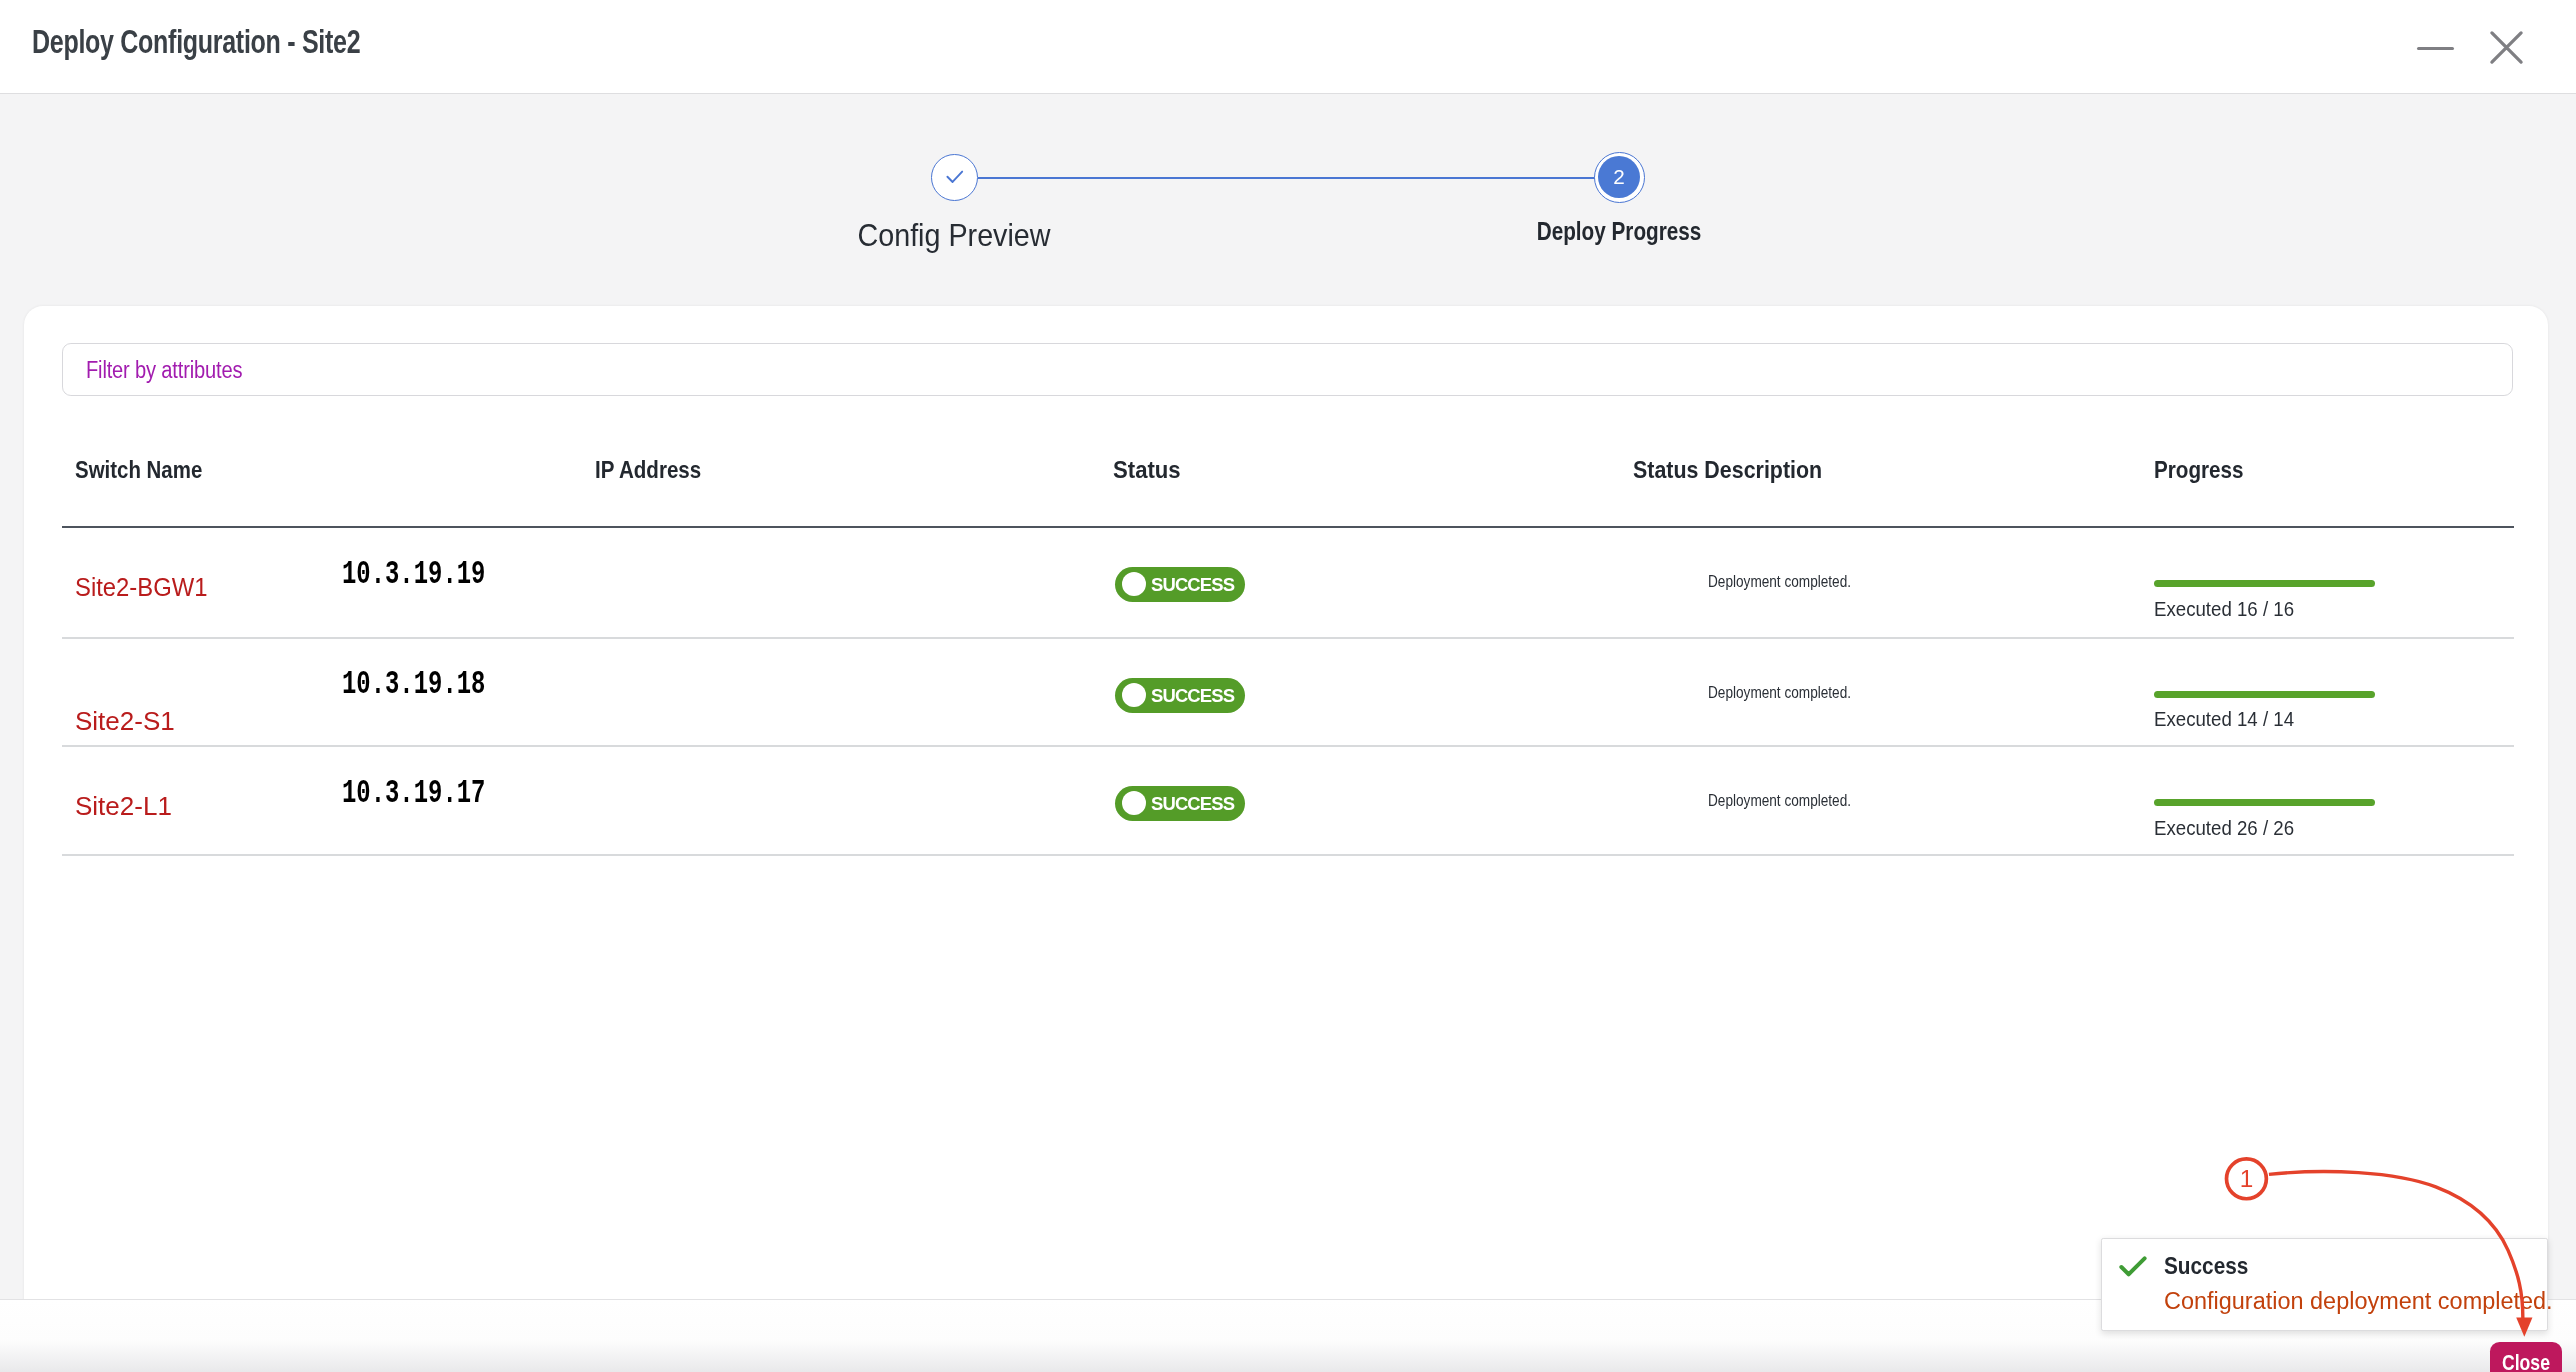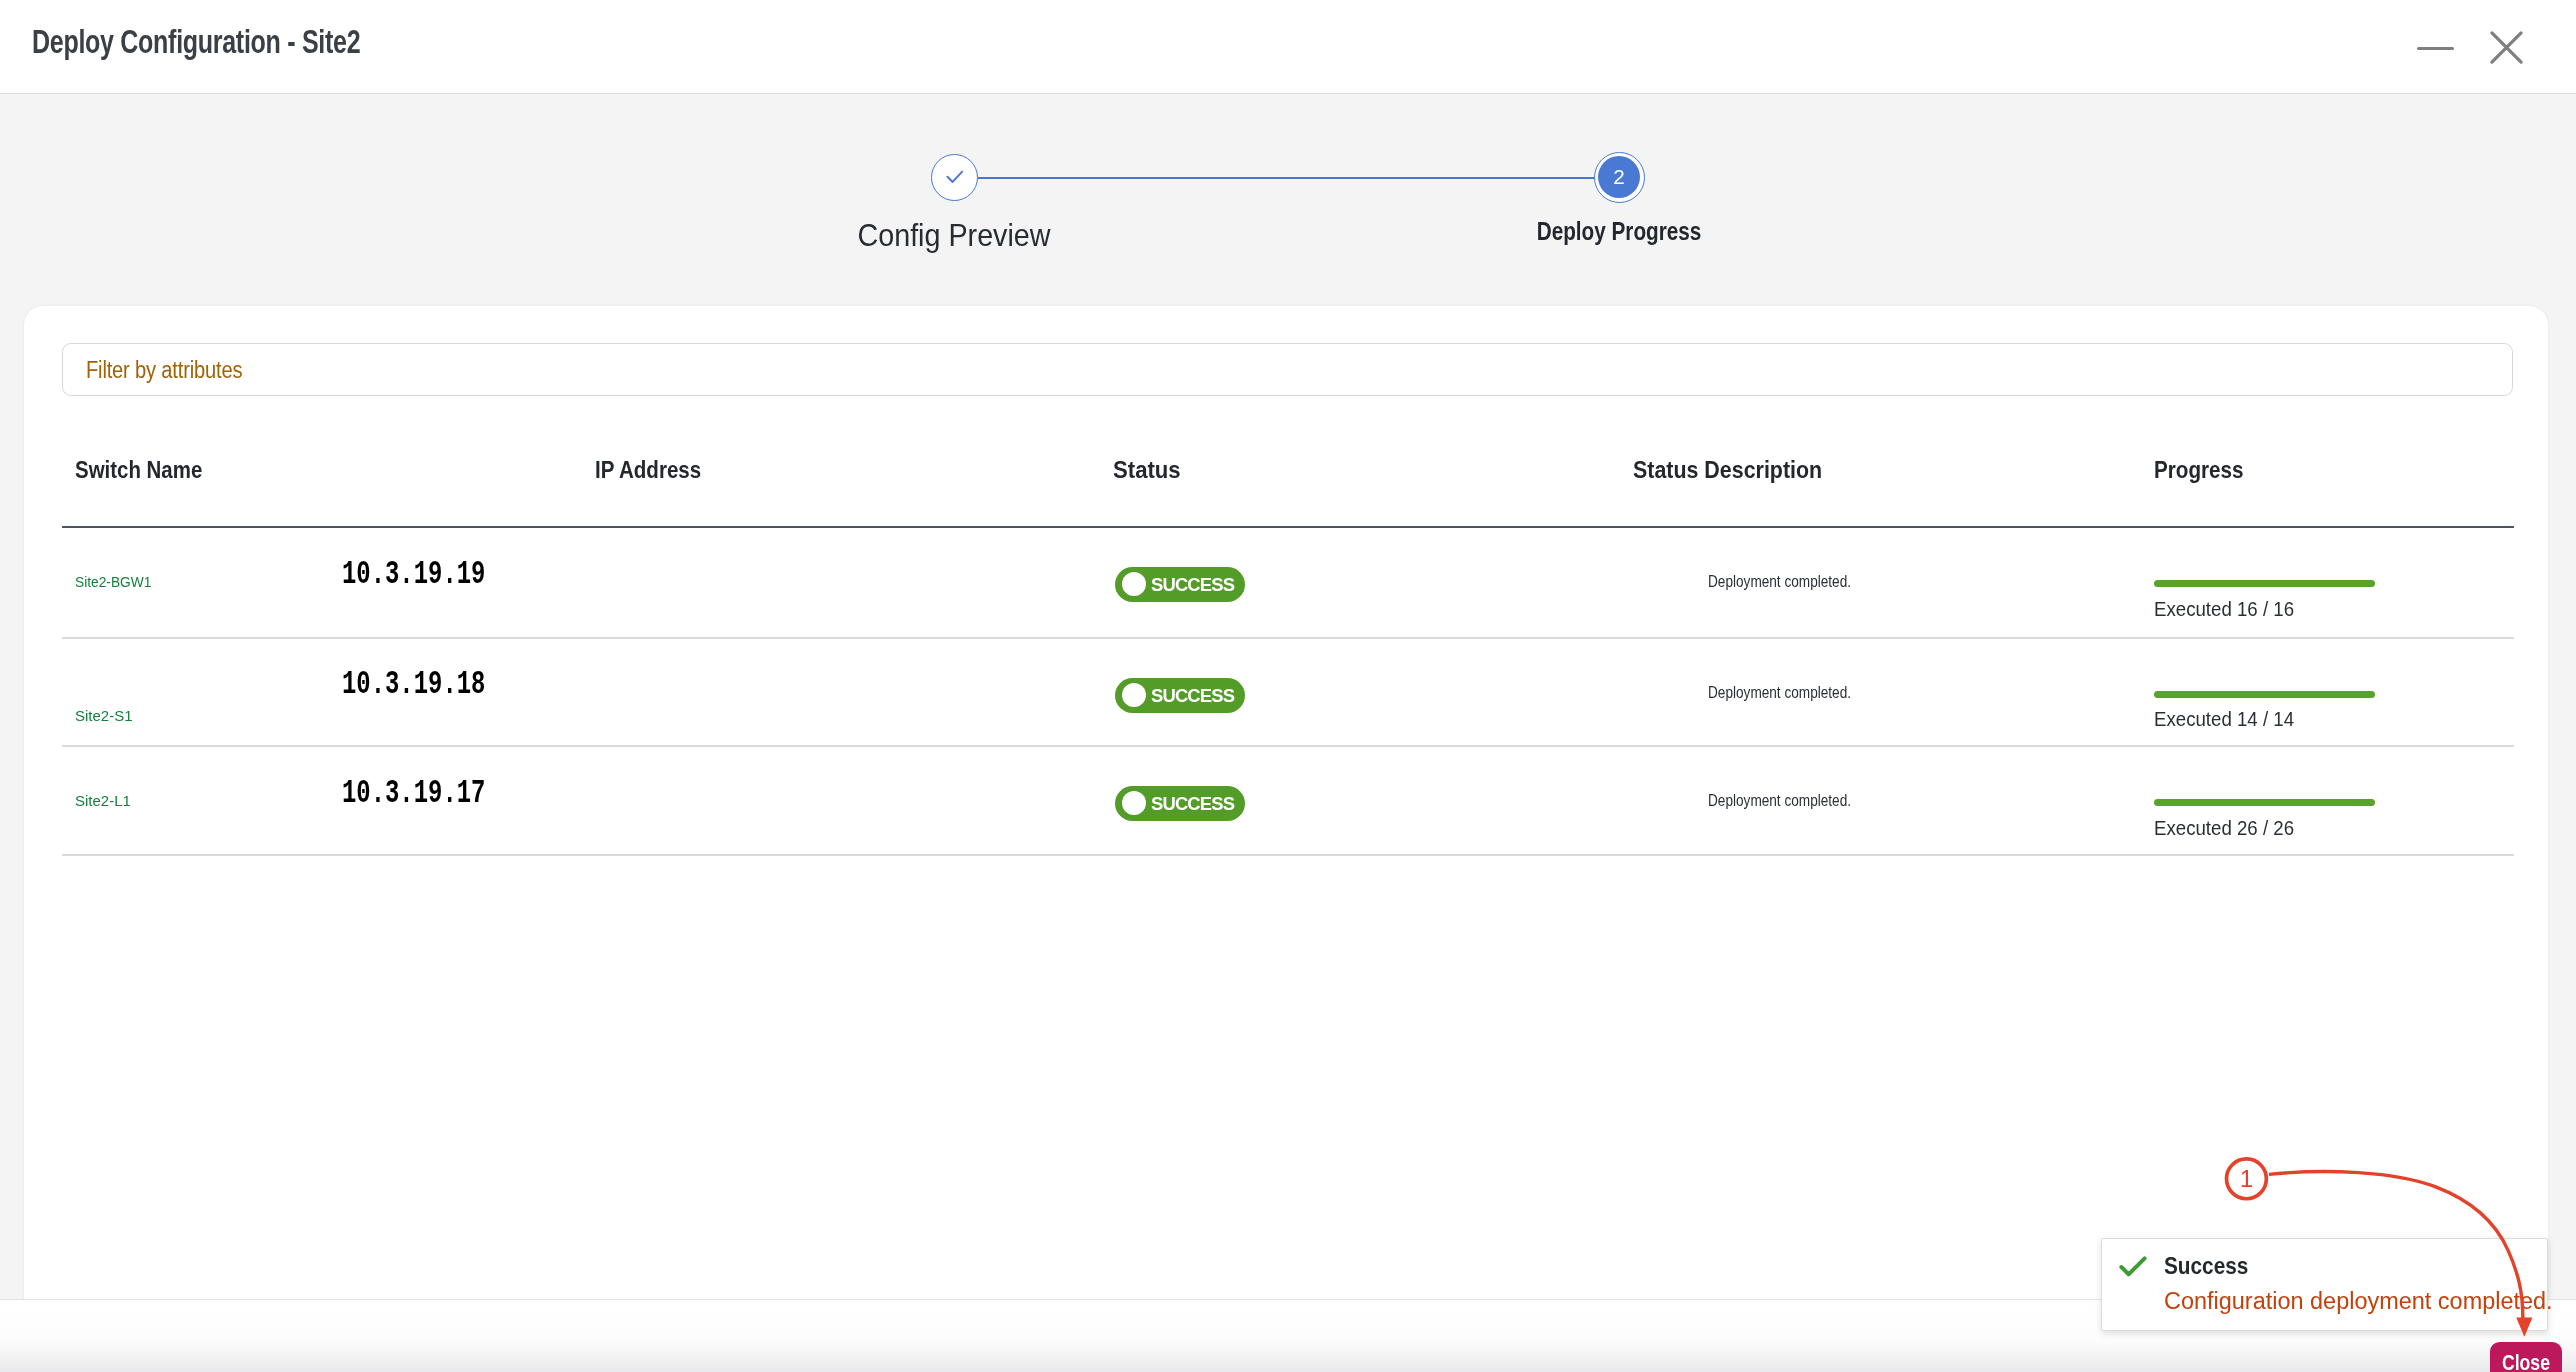--- a/index.html
+++ b/index.html
@@ -18,27 +18,27 @@
   #c1 { left:931px; top:154px; width:47px; height:47px; border:1.8px solid #4a76d3; border-radius:50%; background:#fff; }
   #c2o { left:1594px; top:152px; width:51px; height:51px; border:1.8px solid #4a76d3; border-radius:50%; background:#fff; }
   #c2i { left:1598px; top:156px; width:42px; height:42px; border-radius:50%; background:#4a79d4; color:#fff; font-size:20.7px; text-align:center; line-height:42px; }
   #lbl1 { left:954px; top:216px; font-size:32px; color:#272c33; line-height:1.2; }
   #lbl2 { left:1619px; top:216px; font-size:26.6px; font-weight:700; color:#23282f; line-height:1.2; }
   #lbl1, #lbl2 { transform:translateX(-50%); white-space:nowrap; }
 
   
   #card { left:24px; top:306px; width:2524px; height:994px; background:#fff; border-radius:19px 19px 0 0; box-shadow:0 0.7px 3px rgba(0,0,0,0.07); }
   #filter { left:62px; top:343px; width:2451px; height:53px; border:1.5px solid #d8d8dc; border-radius:8.9px; background:#fff; }
-  #ph { left:86px; top:357px; font-size:23px; color:#a16207; line-height:26.6px; letter-spacing:-0.2px; }
+  #ph { left:86px; top:357px; font-size:23px; color:#a21caf; line-height:26.6px; letter-spacing:-0.2px; }
 
   .th { font-size:24px; font-weight:700; color:#23282f; line-height:1; top:458px; }
   #topline { left:62px; top:526px; width:2452px; height:2.2px; background:#4d545d; }
   .rsep { left:62px; width:2452px; height:1.5px; background:#d8dadc; }
 
-  .name { font-size:15px; color:#15803d; line-height:1; left:75px;text-decoration:underline; }
+  .name { font-size:26px; color:#b91c1c; line-height:1; left:75px;text-decoration:underline; }
   .ip { left:342px; font-family:"Liberation Mono", monospace; font-weight:700; font-size:34px; color:#000000; line-height:1; }
   .pill { left:1115px; width:130px; height:35px; background:#549c28; border-radius:17.7px; color:#fff; }
   .pill .dot { position:absolute; left:6.6px; top:5.2px; width:24px; height:24px; background:#fff; border-radius:50%; }
   .pill .pt { position:absolute; left:36px; top:6.6px; font-size:19px; font-weight:700; letter-spacing:-0.9px; }
   .desc { left:1708px; font-size:16px; color:#2a2f36; line-height:1; }
   .pbar { left:2154px; width:221px; height:7.4px; background:#58a32b; border-radius:3.7px; }
   .ptxt { left:2154px; font-size:20px; color:#2a2f36; line-height:1; }
 
   
   #footer { left:0; top:1299px; width:2576px; height:74px; background:linear-gradient(180deg,#ffffff 0%,#fdfdfd 55%,#e8e8ea 100%); border-top:1.5px solid #e2e2e4; }

